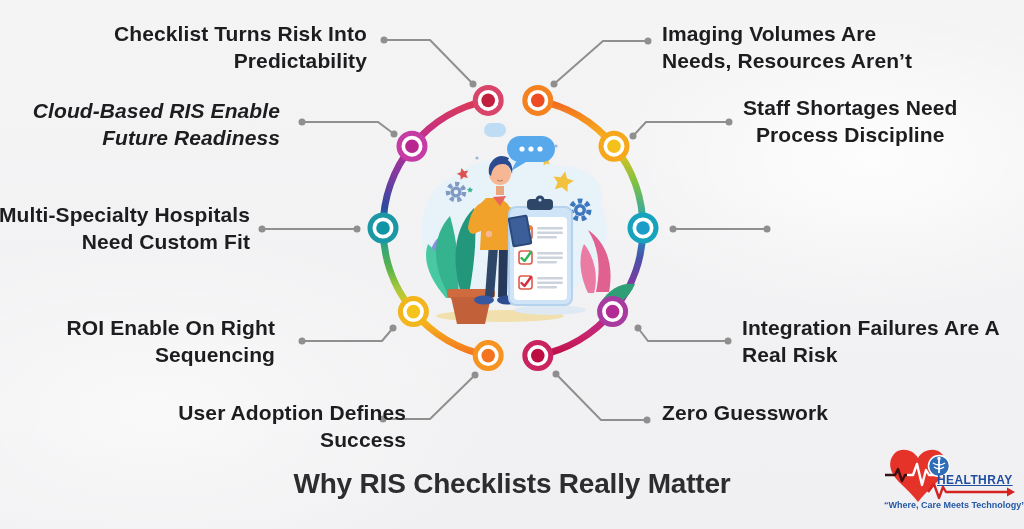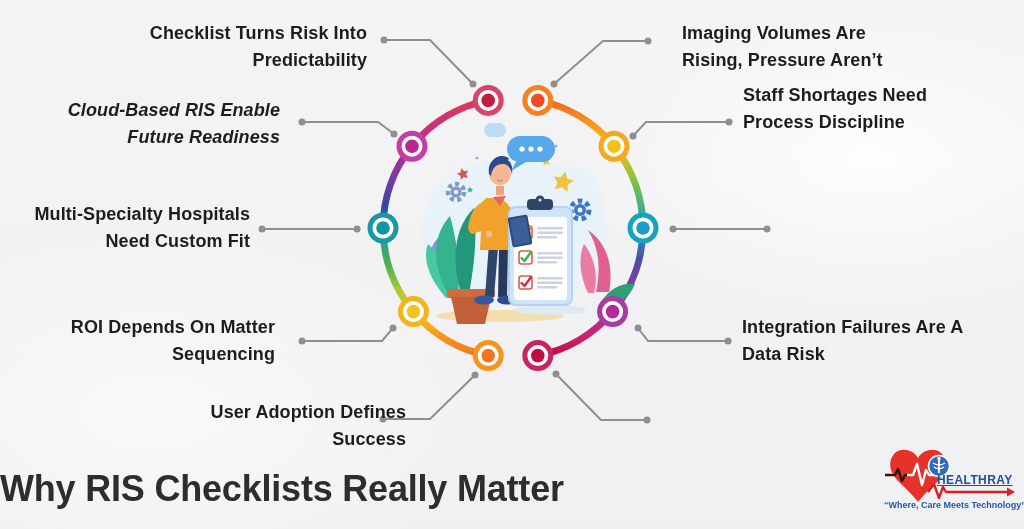--- a/index.html
+++ b/index.html
@@ -7,29 +7,29 @@
     position:relative;width:1024px;height:529px;overflow:hidden;
     font-family:"Liberation Sans",sans-serif;
     background:
       radial-gradient(ellipse 420px 220px at 85% 30%, rgba(255,255,255,.85), rgba(255,255,255,0) 70%),
       radial-gradient(ellipse 500px 260px at 15% 78%, rgba(255,255,255,.6), rgba(255,255,255,0) 70%),
       linear-gradient(180deg,#f4f4f5,#f0f0f2);
   }
   .diagram{position:absolute;left:0;top:0;}
   .label{
     position:absolute;
-    font-size:18px;line-height:27px;font-weight:700;color:#1d1d1f;
+    font-size:21px;line-height:27px;font-weight:700;color:#1d1d1f;
     letter-spacing:.1px;
   }
   .label span{display:block;white-space:nowrap;}
   .label.align-right{text-align:right;}
   .label.align-left{text-align:left;}
   .main-title{
-    position:absolute;left:0;top:468px;width:1024px;
-    font-size:36px;font-weight:700;color:#2d2d2f;letter-spacing:-.2px;
+    position:absolute;left:0;top:468px;width:1024px;text-align:center;
+    font-size:28px;font-weight:700;color:#2d2d2f;letter-spacing:-.2px;
   }
   .logo{position:absolute;left:884px;top:442px;width:136px;height:80px;}
   .logo svg{position:absolute;left:0;top:0;}
   .logo .brand{
     position:absolute;left:53px;top:31px;
     font-size:12px;font-weight:700;color:#1f4e9e;letter-spacing:.4px;white-space:nowrap;text-decoration:underline;
   }
   .logo .tagline{
     position:absolute;left:0;top:58px;width:136px;text-align:center;
     font-size:9px;font-weight:700;color:#2458a7;white-space:nowrap;
@@ -247,49 +247,50 @@
     <g>
       <circle cx="537.8" cy="355.6" r="13" fill="#ffffff" stroke-width="5" stroke="#c9245f"></circle>
       <circle cx="537.8" cy="355.6" r="6.8" fill="#bd0e44"></circle>
     </g>
   </svg>
 
   <div class="label align-right" style="top:20px;right:657px;">
     <span>Checklist Turns Risk Into</span>
     <span>Predictability</span>
   </div>
-  <div class="label align-left" style="top:20px;left:662px;margin-left:20px;">
+  <div class="label align-left" style="top:20px;left:662px;">
     <span>Imaging Volumes Are</span>
-    <span>Rising, Pressure Aren’t</span>
+    <span>Needs, Resources Aren’t</span>
   </div>
   <div class="label align-right" style="top:97px;right:744px;font-style:italic;">
     <span>Cloud-Based RIS Enable</span>
     <span>Future Readiness</span>
   </div>
-  <div class="label align-left" style="top:82px;left:743px;">
+  <div class="label align-left" style="top:94px;left:743px;text-align:center;">
     <span>Staff Shortages Need</span>
     <span>Process Discipline</span>
   </div>
   <div class="label align-right" style="top:201px;right:774px;">
     <span>Multi-Specialty Hospitals</span>
     <span>Need Custom Fit</span>
   </div>
   <div class="label align-right" style="top:314px;right:749px;">
-    <span>ROI Depends On Matter</span>
+    <span>ROI Enable On Right</span>
     <span>Sequencing</span>
   </div>
   <div class="label align-left" style="top:314px;left:742px;">
     <span>Integration Failures Are A</span>
-    <span>Data Risk</span>
+    <span>Real Risk</span>
   </div>
   <div class="label align-right" style="top:399px;right:618px;">
     <span>User Adoption Defines</span>
     <span>Success</span>
   </div>
   <div class="label align-left" style="top:399px;left:662px;">
+    <span>Zero Guesswork</span>
   </div>
 
   <div class="main-title">Why RIS Checklists Really Matter</div>
 
   <div class="logo">
     <svg width="136" height="80" viewBox="0 0 136 80">
       <path d="M34 16 C29 7 16 5 10 12 C3 20 6 31 15 40 C22 47 29 53 34 60 C39 53 46 47 53 40 C62 31 65 20 58 12 C52 5 39 7 34 16 Z" fill="#e6332a"></path>
       <polyline points="1,33 11,33 14,27 18,39 21,33 26,33" fill="none" stroke="#3a0f0f" stroke-width="2.4" stroke-linejoin="round"></polyline>
       <polyline points="23,33 29,33 33,22 38,43 42,28 45,33 50,33" fill="none" stroke="#ffffff" stroke-width="2.4" stroke-linejoin="round"></polyline>
       <circle cx="55" cy="24" r="10.5" fill="#2f6db8" stroke="#ffffff" stroke-width="1.5"></circle>

